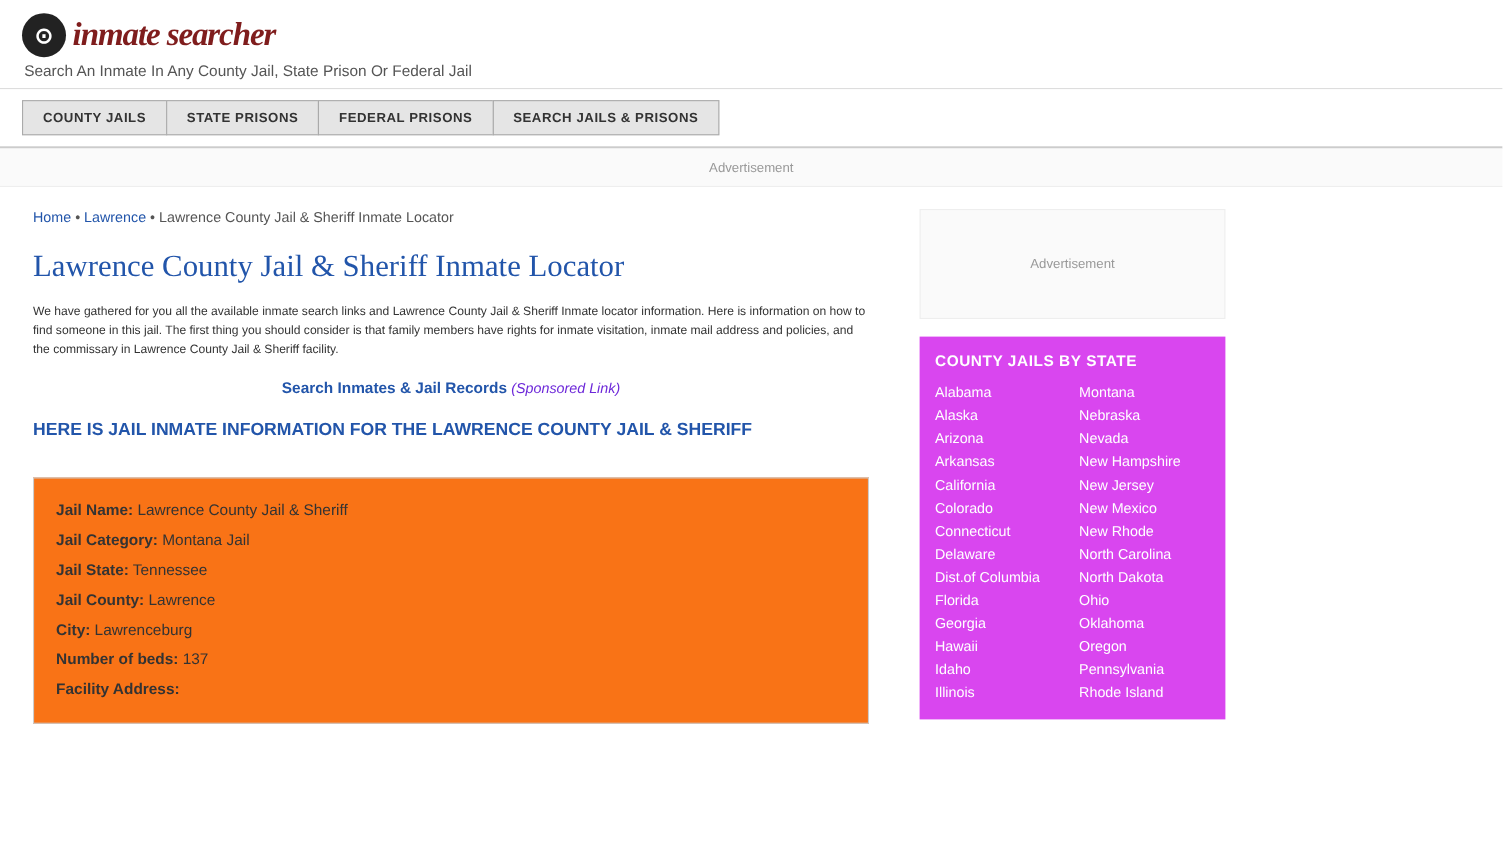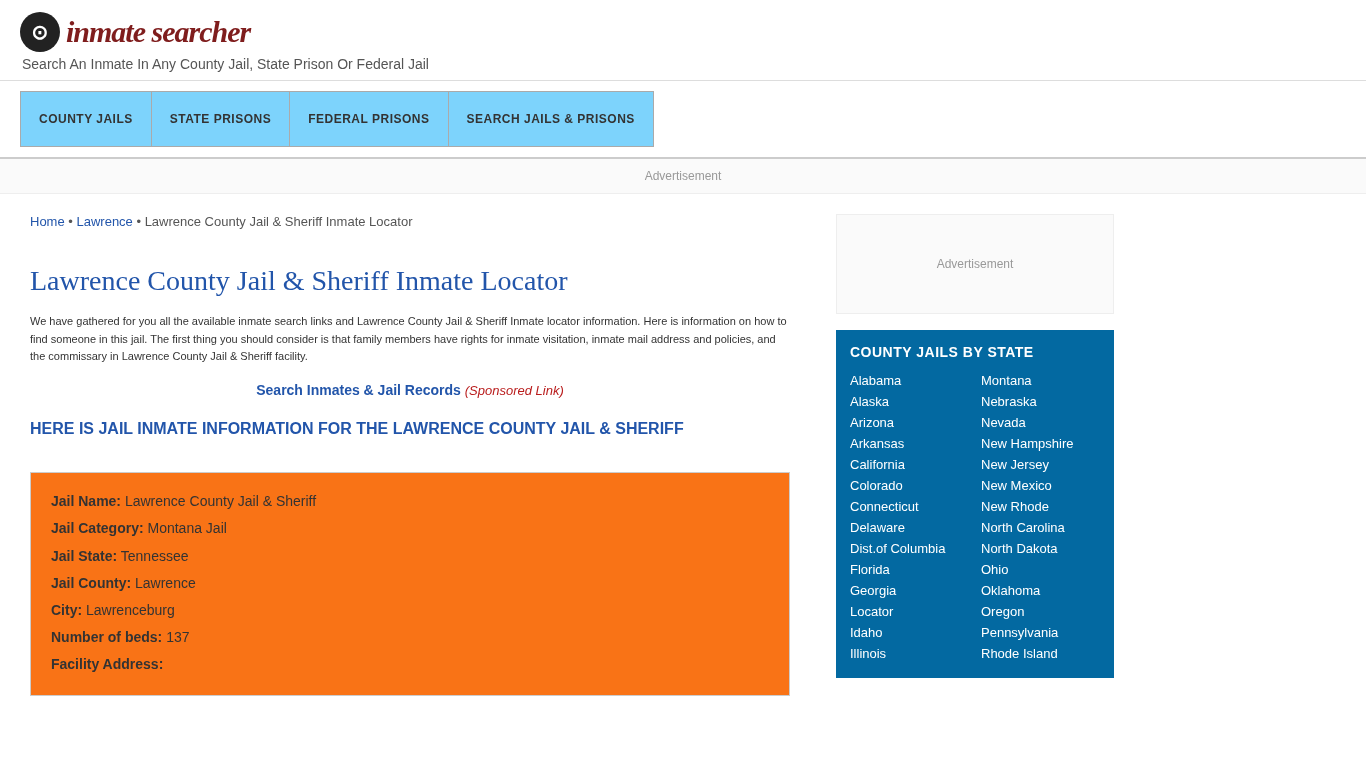--- a/index.html
+++ b/index.html
@@ -12,64 +12,64 @@
       width: 40px; height: 40px; border-radius: 50%; background: #222;
       display: flex; align-items: center; justify-content: center;
       color: #fff; font-size: 20px; font-weight: bold; flex-shrink: 0;
     }
     #logo-text { font-size: 28px; font-weight: 900; font-family: Georgia, serif; letter-spacing: -1px; color: #111; }
     #tagline { font-size: 14px; color: #555; margin-left: 2px; }
 
     
     #nav { padding: 10px 20px; border-bottom: 2px solid #ccc; display: flex; gap: 0; }
     .nav-btn {
-      padding: 20px 18px; border: 1px solid #aaa; background: #7dd3fc;
+      padding: 8px 18px; border: 1px solid #aaa; background: #e5e5e5;
       cursor: pointer; font-size: 12px; font-weight: bold; letter-spacing: 0.5px;
       color: #333; text-transform: uppercase; margin-right: -1px;
     }
 
     
     #ad-banner { text-align: center; padding: 10px; font-size: 12px; color: #999; background: #fafafa; border-bottom: 1px solid #eee; }
 
     
     #main-layout { display: flex; max-width: 1366px; }
 
     
     #content { flex: 1; padding: 20px 30px; max-width: 820px; }
 
     
-    #breadcrumb { font-size: 13px; color: #555; margin-bottom: 36px; }
+    #breadcrumb { font-size: 13px; color: #555; margin-bottom: 22px; }
     #breadcrumb a { color: #2255aa; text-decoration: none; }
     #breadcrumb span { color: #555; }
 
     
     #page-title { font-size: 28px; font-weight: normal; color: #2255aa; margin-bottom: 16px; font-family: Georgia, serif; }
 
     
     #body-text { font-size: 11px; color: #333; line-height: 1.6; margin-bottom: 16px; }
 
     
     #sponsored-link { text-align: center; margin-bottom: 20px; }
     #sponsored-link a { color: #2255aa; font-weight: bold; text-decoration: none; font-size: 14px; }
-    #sponsored-link span { color: #b91c1c; font-style: italic; font-size: 13px; }
+    #sponsored-link span { color: #6d28d9; font-style: italic; font-size: 13px; }
 
     
     #section-heading { color: #2255aa; font-weight: bold; font-size: 16px; text-transform: uppercase; margin-bottom: 32px; line-height: 1.4; }
 
     
     #info-box { border: 1px solid #ccc; padding: 16px 20px; background: #f97316; font-size: 14px; line-height: 1.8; }
     .info-row { margin-bottom: 2px; }
     .info-label { font-weight: bold; }
     .info-value { font-weight: normal; color: #333; }
 
     
     #sidebar { width: 310px; flex-shrink: 0; padding: 20px 16px; }
     #sidebar-ad { text-align: center; font-size: 12px; color: #999; margin-bottom: 16px; min-height: 100px; background: #fafafa; border: 1px solid #eee; display: flex; align-items: center; justify-content: center; }
 
-    #county-jails-box { background: #0369a1; color: #fff; padding: 14px; }
+    #county-jails-box { background: #d946ef; color: #fff; padding: 14px; }
     #county-jails-title { font-size: 14px; font-weight: bold; color: #fff; margin-bottom: 10px; text-transform: uppercase; letter-spacing: 0.5px; }
     #states-grid { display: grid; grid-template-columns: 1fr 1fr; gap: 1px 12px; }
     .state-link { color: #fff; font-size: 13px; padding: 3px 0; cursor: pointer; text-decoration: none; display: block; }
   </style>
 </head>
 <body>
 
 <div id="header">
   <div id="logo-area">
     <div id="logo-icon">⊙</div>
@@ -151,21 +151,21 @@
             <a class="state-link">Alaska</a>
             <a class="state-link">Arizona</a>
             <a class="state-link">Arkansas</a>
             <a class="state-link">California</a>
             <a class="state-link">Colorado</a>
             <a class="state-link">Connecticut</a>
             <a class="state-link">Delaware</a>
             <a class="state-link">Dist.of Columbia</a>
             <a class="state-link">Florida</a>
             <a class="state-link">Georgia</a>
-            <a class="state-link">Locator</a>
+            <a class="state-link">Hawaii</a>
             <a class="state-link">Idaho</a>
             <a class="state-link">Illinois</a>
           </div>
         <div id="states-col2">
             <a class="state-link">Montana</a>
             <a class="state-link">Nebraska</a>
             <a class="state-link">Nevada</a>
             <a class="state-link">New Hampshire</a>
             <a class="state-link">New Jersey</a>
             <a class="state-link">New Mexico</a>

